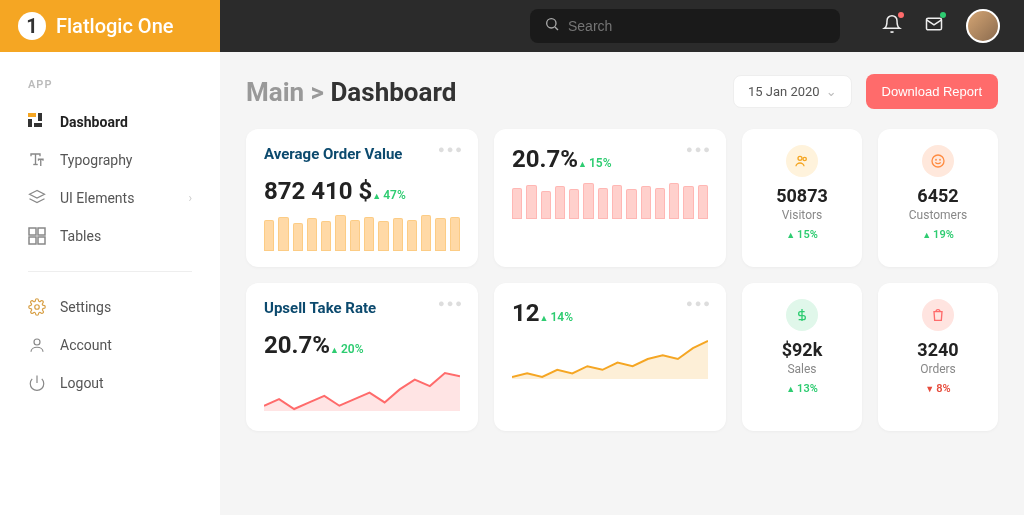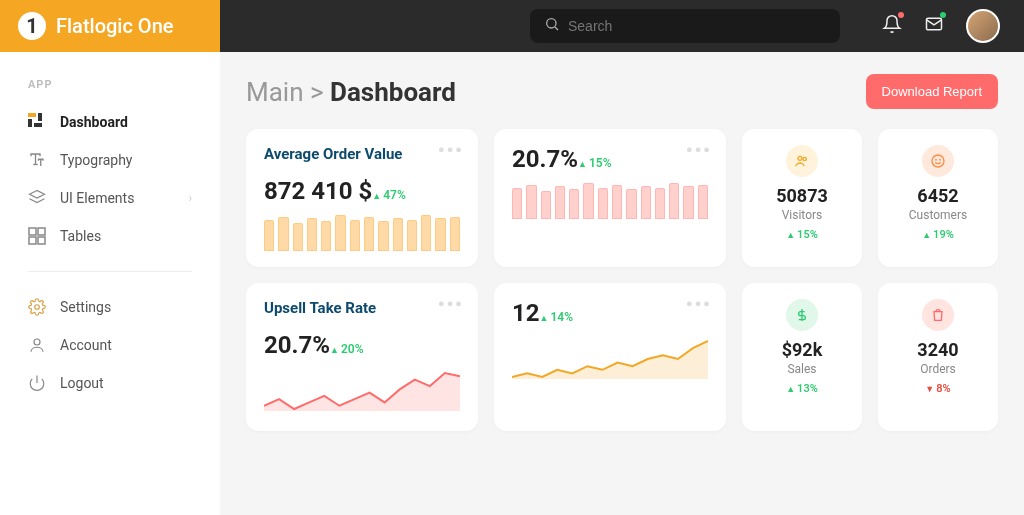--- a/index.html
+++ b/index.html
@@ -28,21 +28,21 @@
 .side-section { font-size: 11px; color: #bbb; letter-spacing: 1px; padding: 8px 24px 12px; font-weight: 600; }
 .side-item { display: flex; align-items: center; gap: 14px; padding: 10px 24px; font-size: 14px; color: #555; cursor: pointer; }
 .side-item.active { font-weight: 700; color: #222; }
 .side-item .chev { margin-left: auto; color: #ccc; font-size: 12px; }
 .side-icon { width: 18px; height: 18px; display: inline-flex; align-items: center; justify-content: center; }
 .divider { margin: 16px 24px; border-top: 1px solid #eee; }
 
 
 .main-head { display: flex; align-items: center; justify-content: space-between; margin-bottom: 20px; }
 .breadcrumb { font-size: 26px; color: #333; }
-.breadcrumb .light { color: #999; font-weight: 400; }
+.breadcrumb .light { color: #999; font-weight: 700; }
 .breadcrumb .strong { font-weight: 700; }
 .head-actions { display: flex; gap: 14px; align-items: center; }
 .date-pill { background: #fff; border: 1px solid #eee; border-radius: 8px; padding: 8px 14px; font-size: 13px; color: #555; display: flex; align-items: center; gap: 6px; cursor: pointer; }
 .dl-btn { background: #ff6b6b; color: #fff; border: none; border-radius: 8px; padding: 10px 16px; font-size: 13px; cursor: pointer; }
 
 
 .cards { display: grid; grid-template-columns: 1fr 1fr 120px 120px; gap: 16px; }
 .card { background: #fff; border-radius: 12px; padding: 16px 18px; position: relative; box-shadow: 0 1px 3px rgba(0,0,0,0.04); }
 .card-menu { position: absolute; top: 14px; right: 14px; color: #ddd; letter-spacing: 2px; cursor: pointer; font-size: 11px; }
 .card-title { font-size: 15px; font-weight: 700; color: #0c4a6e; margin-bottom: 14px; }
@@ -188,20 +188,24 @@
   </aside>
 
   <main class="main">
     <div class="main-head">
       <div class="breadcrumb">
         <span class="light">Main</span>
         <span class="light">&gt;</span>
         <span class="strong">Dashboard</span>
       </div>
       <div class="head-actions">
+        <div class="date-pill">
+          <span>15 Jan 2020</span>
+          <span style="color:#bbb">⌄</span>
+        </div>
         <button class="dl-btn">Download Report</button>
       </div>
     </div>
 
     <div class="cards">
 
       <div class="card">
         <div class="card-menu">●●●</div>
         <div class="card-title">Average Order Value</div>
         <div class="card-row">

